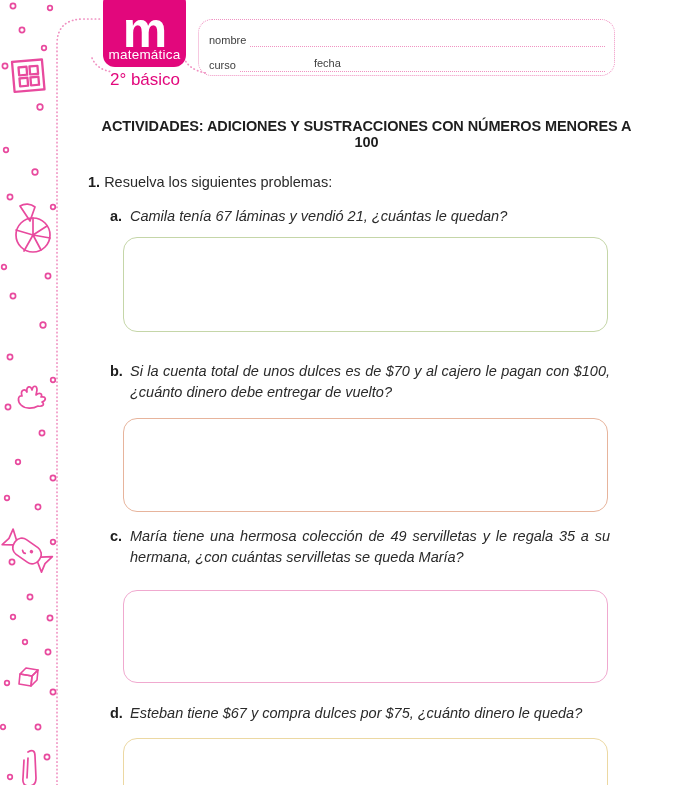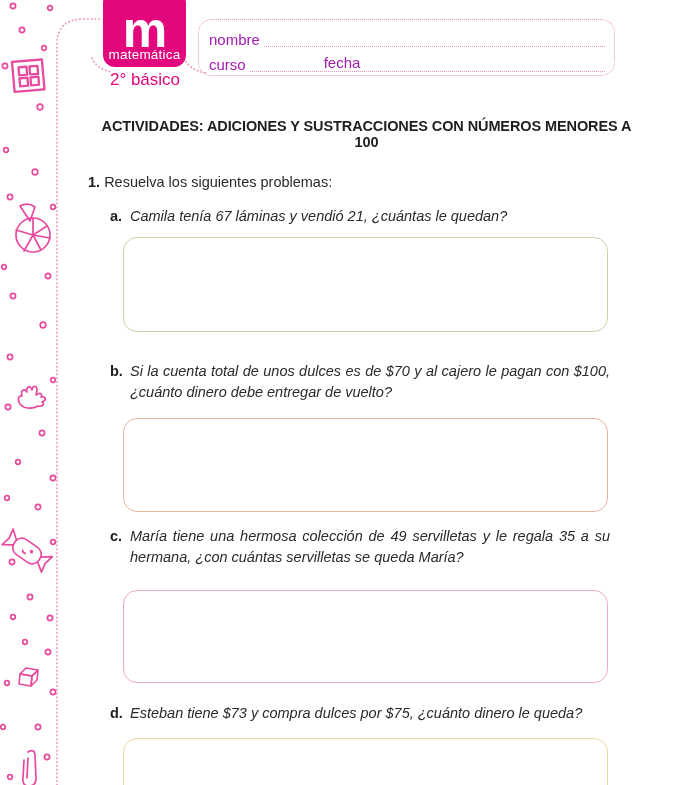--- a/index.html
+++ b/index.html
@@ -40,21 +40,21 @@
   
   .info-box{
     position:absolute;left:198px;top:19px;width:417px;height:57px;
     border:1.5px dotted #f092c2;border-radius:14px;
     box-sizing:border-box;
     display:flex;flex-direction:column;justify-content:flex-end;
     padding:0 9px 3px 10px;gap:8px;
   }
   .field-row{display:flex;align-items:flex-end;height:17px;}
   .field-label{
-    color:#a21caf;font-size:15px;line-height:14px;margin-right:4px;white-space:nowrap;
+    color:#404040;font-size:11px;line-height:14px;margin-right:4px;white-space:nowrap;
   }
   .field-line{
     flex:1;border-bottom:1.6px dotted #f092c2;height:15px;position:relative;
   }
   .fecha-wrap{position:absolute;left:74px;bottom:1px;}
 
   
   .content{position:absolute;left:88px;top:0;width:557px;height:785px;}
   .title{
     position:absolute;top:118px;left:0;width:100%;
@@ -210,18 +210,18 @@
     <div class="answer-box" id="box-b" style="border-color: rgb(231, 180, 156);"></div>
 
     <div class="q justify" id="q-c">
       <span class="letter">c.</span>
       <div class="qtext">María tiene una hermosa colección de 49 servilletas y le regala 35 a su hermana, ¿con cuántas servilletas se queda María?</div>
     </div>
     <div class="answer-box" id="box-c" style="border-color: rgb(240, 169, 207);"></div>
 
     <div class="q" id="q-d">
       <span class="letter">d.</span>
-      <div class="qtext">Esteban tiene $73 y compra dulces por $75, ¿cuánto dinero le queda?</div>
+      <div class="qtext">Esteban tiene $67 y compra dulces por $75, ¿cuánto dinero le queda?</div>
     </div>
     <div class="answer-box" id="box-d" style="border-color: rgb(236, 216, 162);"></div>
   </div>
 
 </div>
 
 </body></html>

